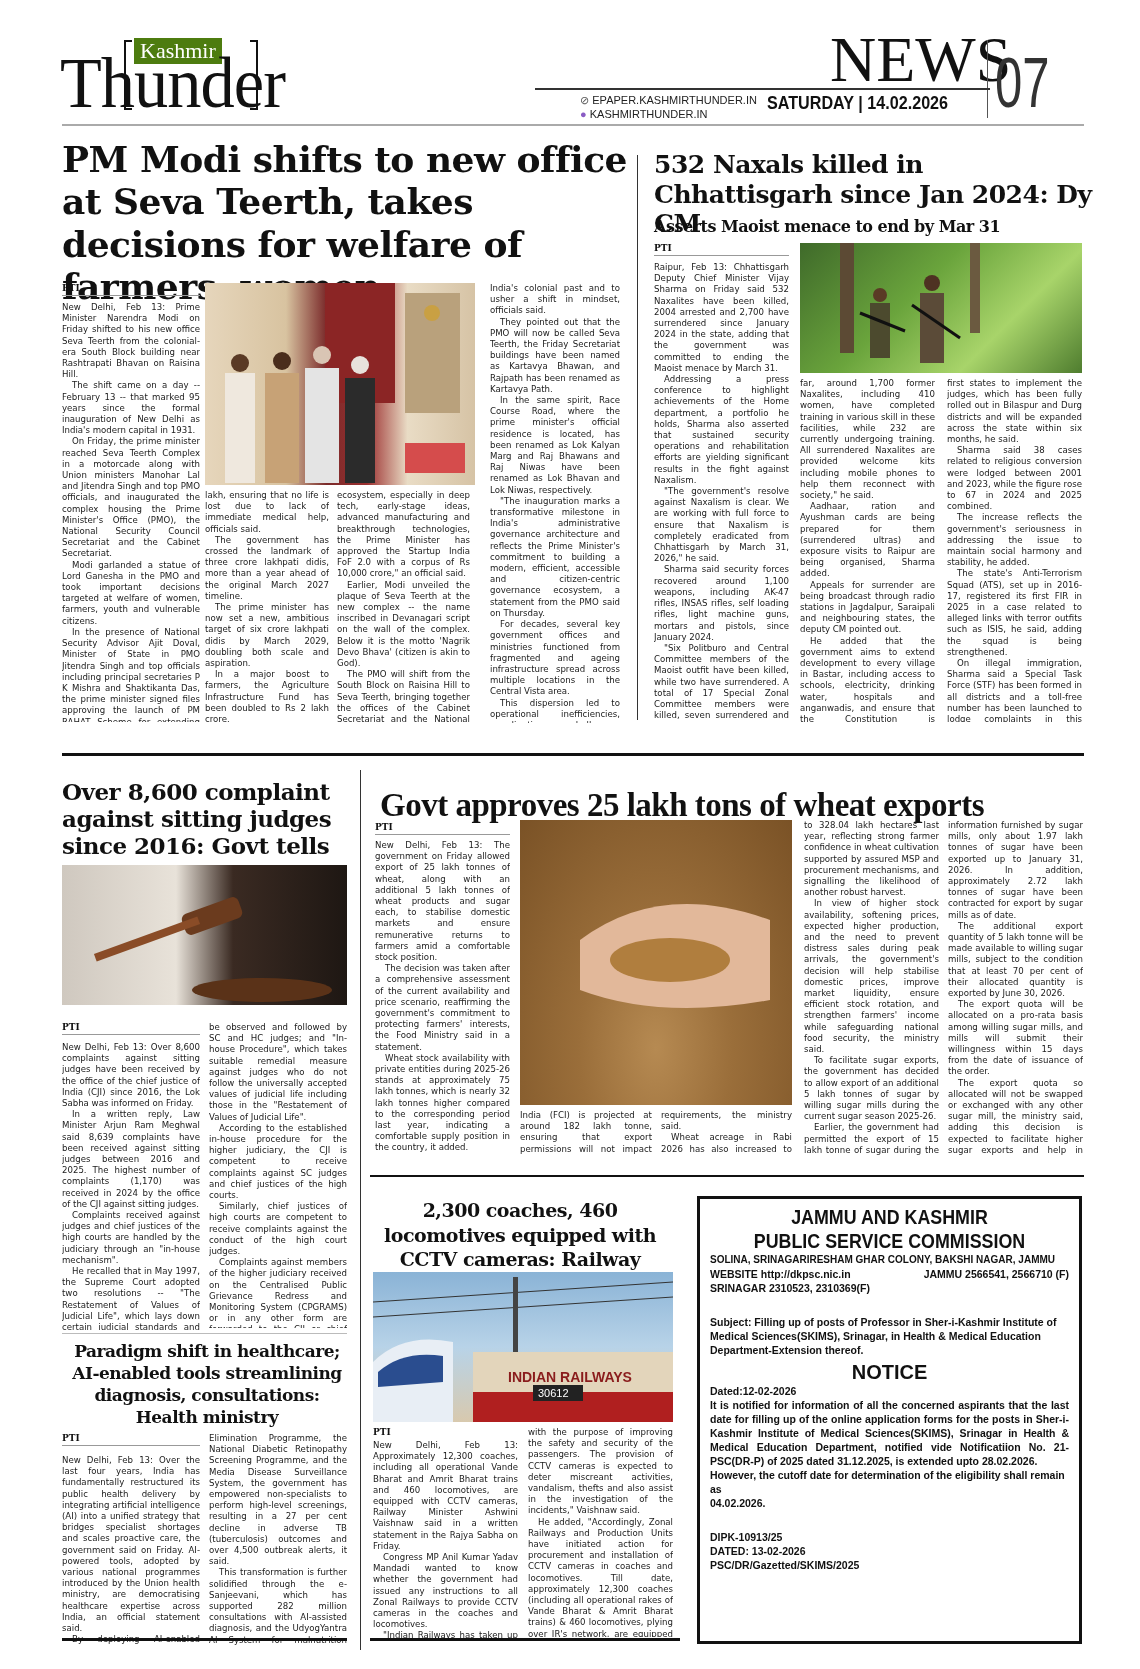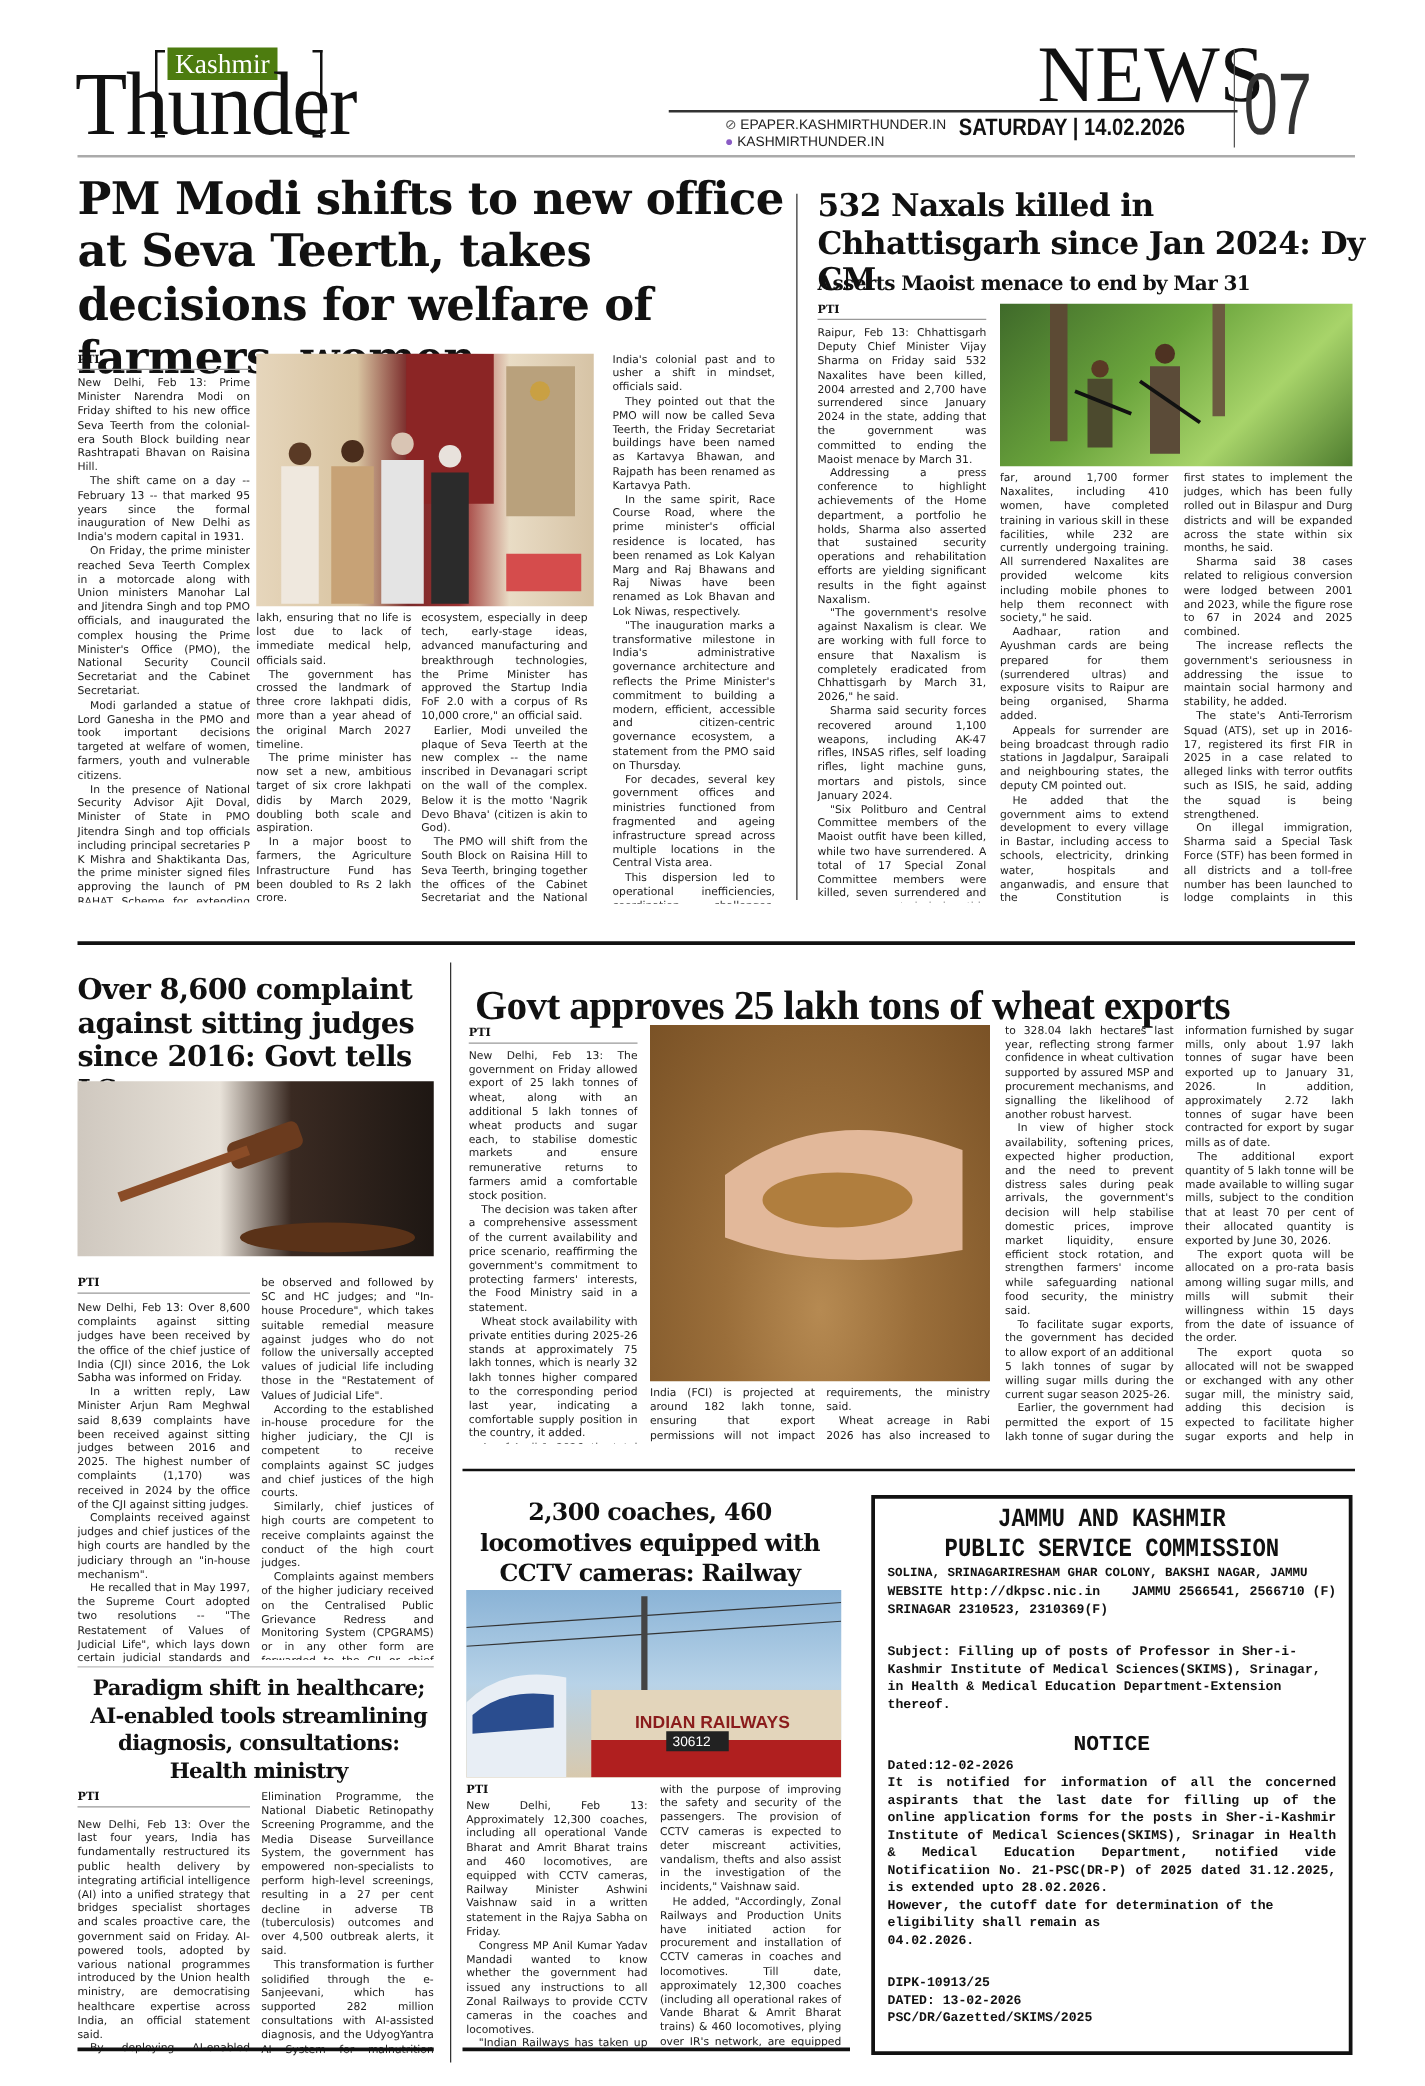--- a/index.html
+++ b/index.html
@@ -27,25 +27,25 @@
 
   .pti { font-family: "DejaVu Serif", serif; font-size: 9px; font-weight: bold; border-bottom: 1px solid #999; padding-bottom: 2px; }
   .col { font-family: "DejaVu Sans", sans-serif; font-size: 8.6px; line-height: 11.2px; text-align: justify; color: #1a1a1a; overflow: hidden; }
   .col p { text-indent: 10px; }
   .col p.first { text-indent: 0; }
 
   .vline { background: #333; width: 1px; }
   .hline { background: #111; height: 3px; }
 
   .photo { overflow: hidden; }
-  .ad-box { left: 697px; top: 1196px; width: 385px; height: 448px; border: 3px solid #111; padding: 6px 10px; font-family: Liberation Mono, monospace; font-weight: bold; color: #111; }
+  .ad-box { left: 697px; top: 1196px; width: 385px; height: 448px; border: 3px solid #111; padding: 6px 10px; font-family: Liberation Sans, sans-serif; font-weight: bold; color: #111; }
   .ad-title { font-size: 21px; text-align: center; line-height: 24px; transform: scaleX(0.85); letter-spacing: 0px; }
   .ad-line { font-size: 10.5px; line-height: 14px; }
   .ad-center { text-align: left; }
-  .ad-notice { font-size: 17px; text-align: center; margin-top: 16px; }
+  .ad-notice { font-size: 20px; text-align: center; margin-top: 4px; }
 </style>
 </head>
 <body>
 
 <div class="abs bracket" style="left:124px; border-left:2px solid #111;"></div>
 <div class="abs masthead-logo-kashmir">Kashmir</div>
 <div class="abs bracket" style="left:250px; border-right:2px solid #111;"></div>
 <div class="abs masthead-logo-thunder">Thunder</div>
 
 <div class="abs news-word">NEWS</div>

